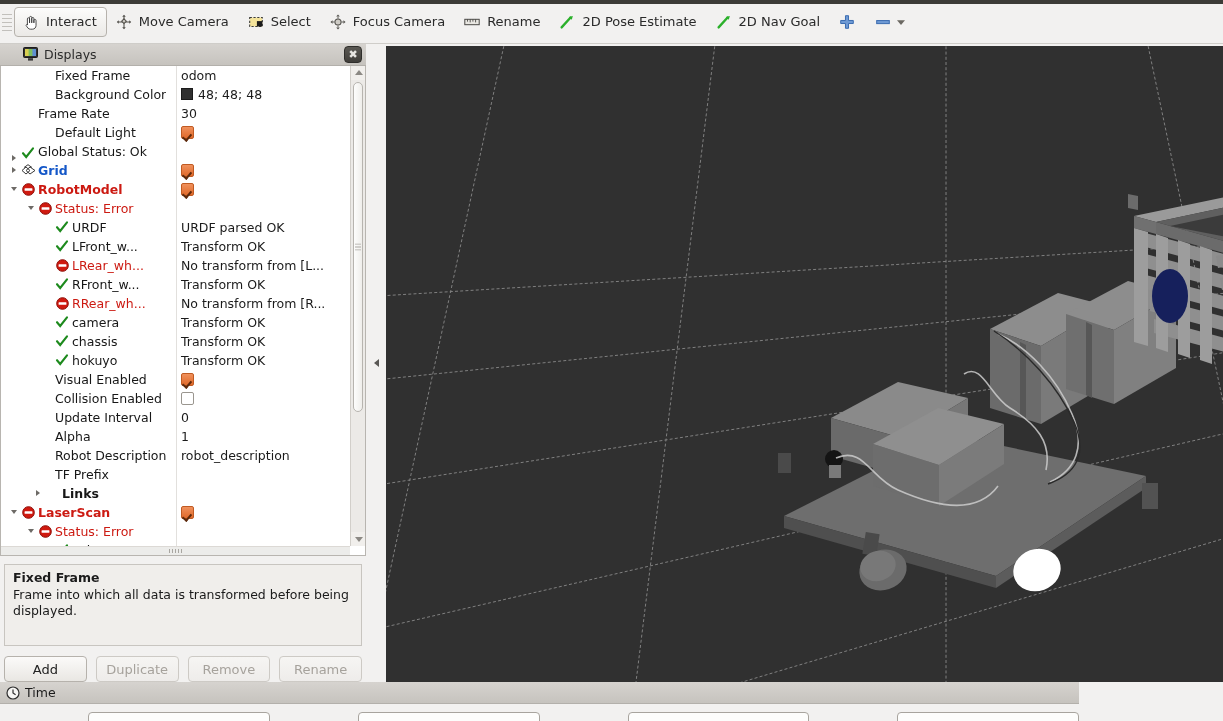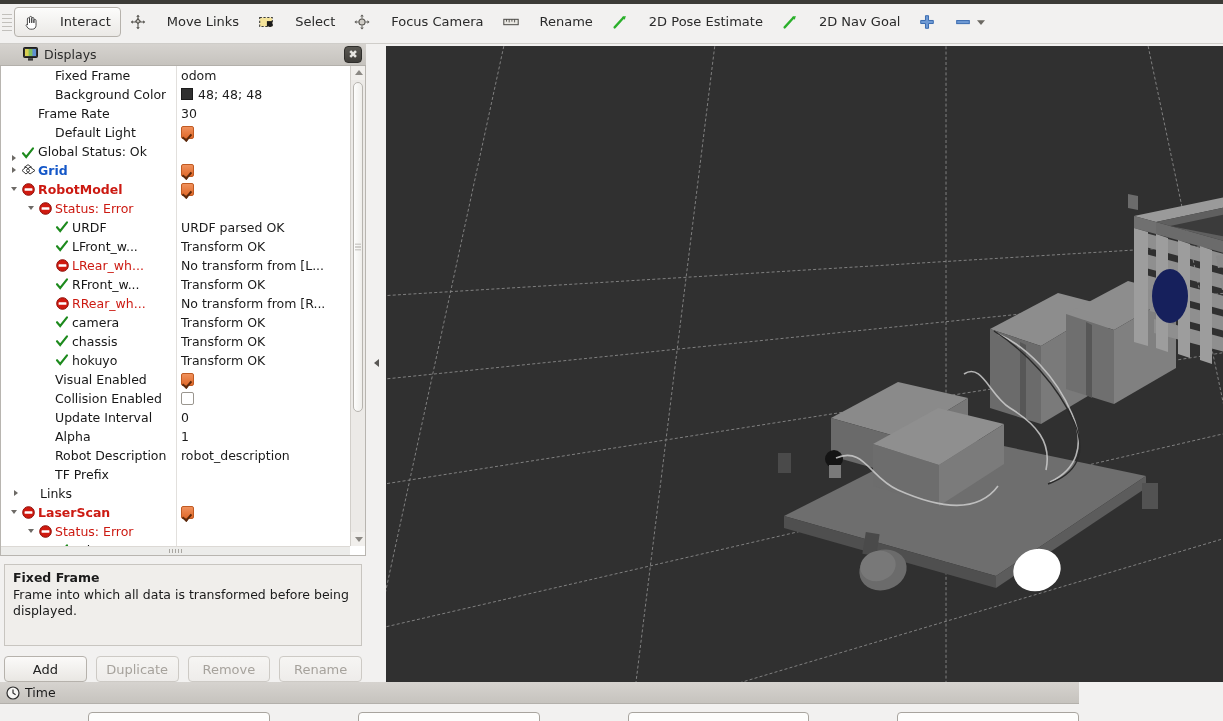--- a/index.html
+++ b/index.html
@@ -25,21 +25,21 @@
     content:""; position:absolute; left:0; top:0; width:1223px; height:4px;
     background:#3c3b37;
   }
   .tb-grip{
     width:10px; height:22px; margin-left:2px; margin-right:2px;
     background:
       linear-gradient(to bottom,#b9b7b3 1px,transparent 1px) 0 3px/10px 4px repeat-y;
     opacity:.85;
   }
   .tb-btn{
-    display:flex; align-items:center; gap:20px;
+    display:flex; align-items:center; gap:6px;
     padding:4px 9px 4px 7px; height:30px;
     border:1px solid transparent; border-radius:4px;
     white-space:nowrap; cursor:default;
     font-size:13px; color:#2a2a2a;
   }
   .tb-btn.active{
     background:linear-gradient(to bottom,#fcfcfb,#ebe9e6);
     border:1px solid #b6b2ac;
     box-shadow:0 1px 0 rgba(255,255,255,.9) inset;
   }
@@ -221,21 +221,21 @@
   <div class="tb-btn">
     <svg class="tb-ico" viewBox="0 0 20 20">
       <g fill="none" stroke="#54524d" stroke-width="1.2">
         <path d="M10 3v14M3 10h14"></path>
         <path d="M10 6.5l2.6 2.6-2.6 2.6-2.6-2.6z" fill="#cfccc6"></path>
       </g>
       <g fill="#54524d">
         <path d="M10 2l2 2.2h-4zM10 18l-2-2.2h4zM2 10l2.2-2v4zM18 10l-2.2 2v-4z"></path>
       </g>
     </svg>
-    <span>Move Links</span>
+    <span>Move Camera</span>
   </div>
 
   <div class="tb-btn">
     <svg class="tb-ico" viewBox="0 0 20 20">
       <rect x="3" y="5" width="14" height="10" fill="#f4e39a" stroke="#3b3b3b" stroke-width="1.2" stroke-dasharray="2.4 1.8"></rect>
       <path d="M11 9h6v6h-6z" fill="#1b1b1b"></path>
     </svg>
     <span>Select</span>
   </div>
 
@@ -586,21 +586,21 @@
           <div class="namecell" style="padding-left: 23px;">
             <div class="arrow"></div>
             <div class="ic"></div>
             <span class="lbl c-norm">TF Prefix</span>
           </div>
           <div class="valcell">
             <span></span>
           </div>
         </div>
         <div class="row">
-          <div class="namecell" style="padding-left: 8px;">
+          <div class="namecell" style="padding-left: 30px; font-weight: bold;">
             <div class="arrow">
               <i></i>
             </div>
             <div class="ic"></div>
             <span class="lbl c-norm">Links</span>
           </div>
           <div class="valcell"></div>
         </div>
         <div class="row">
           <div class="namecell" style="padding-left: 6px;">

